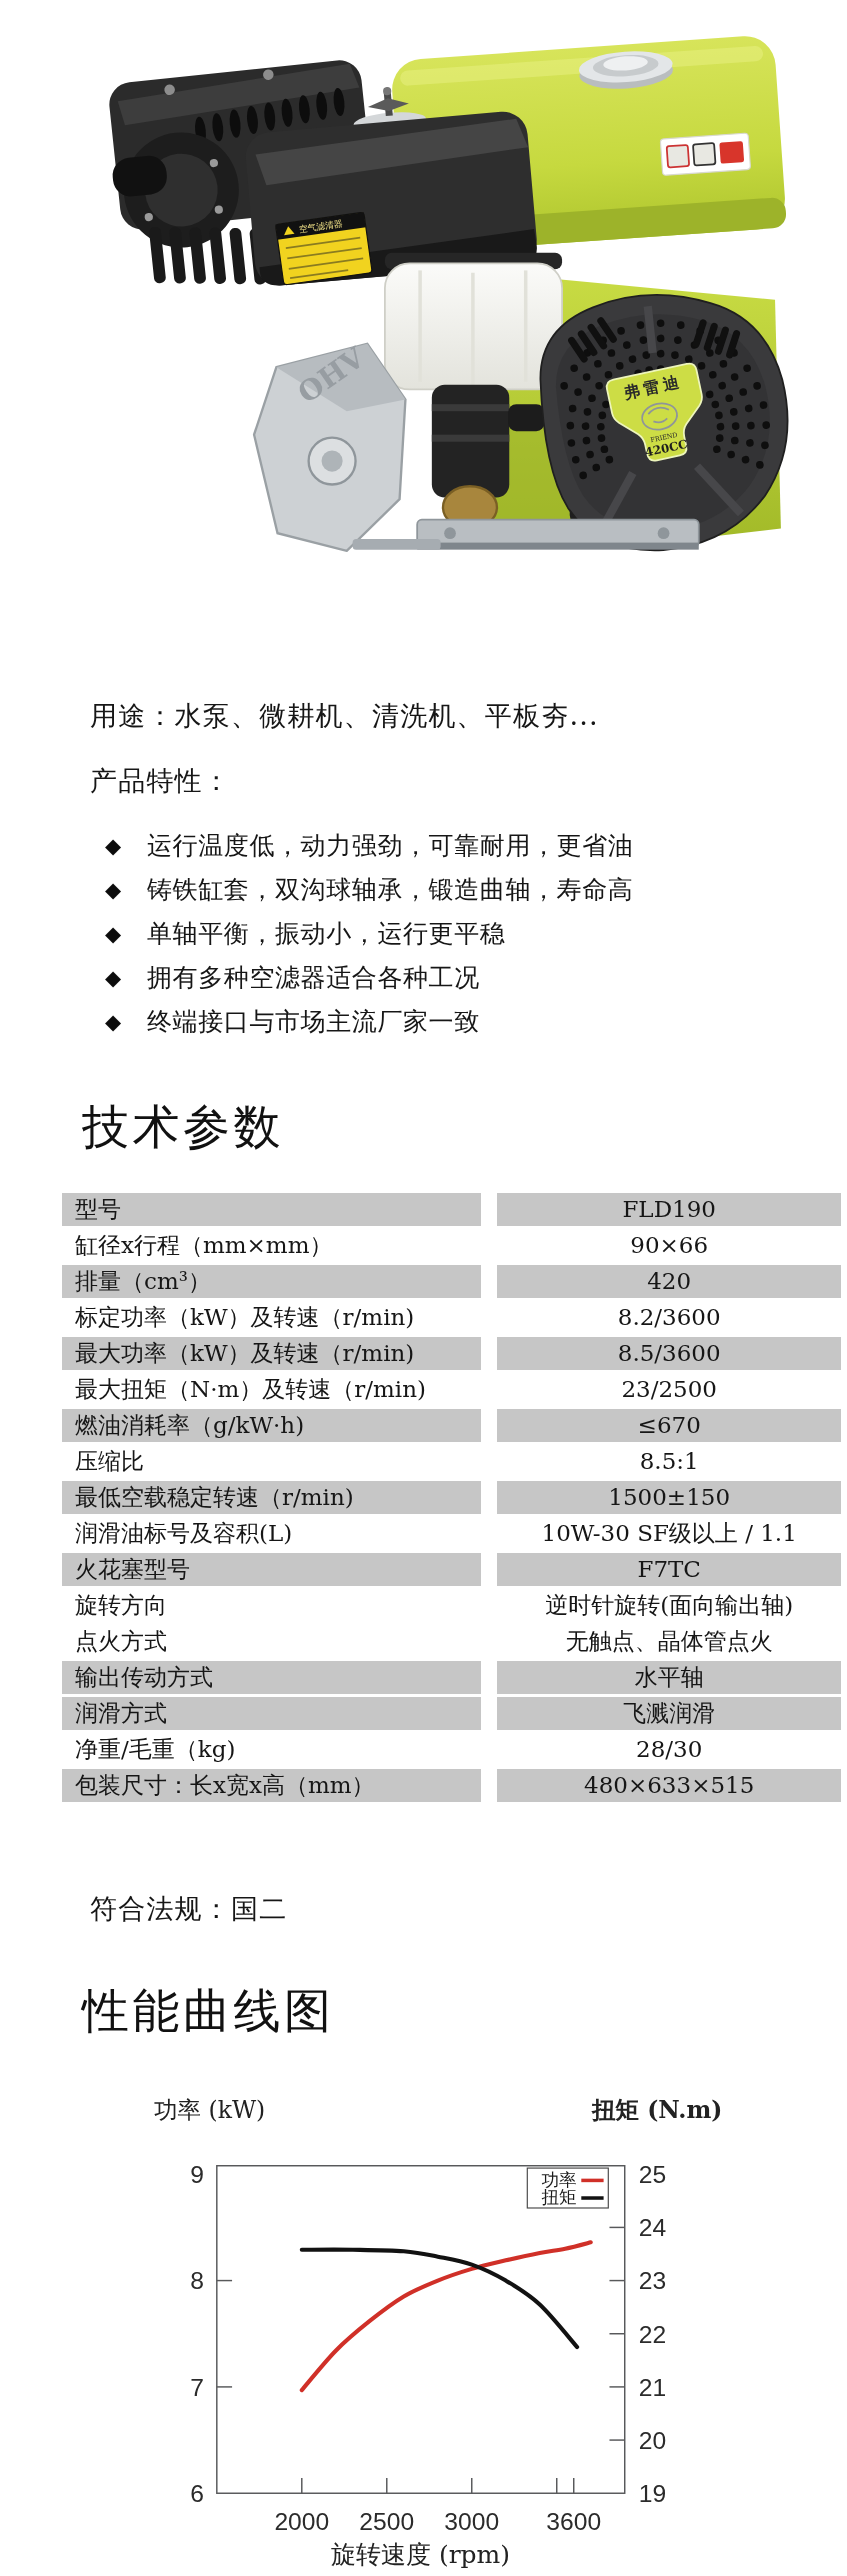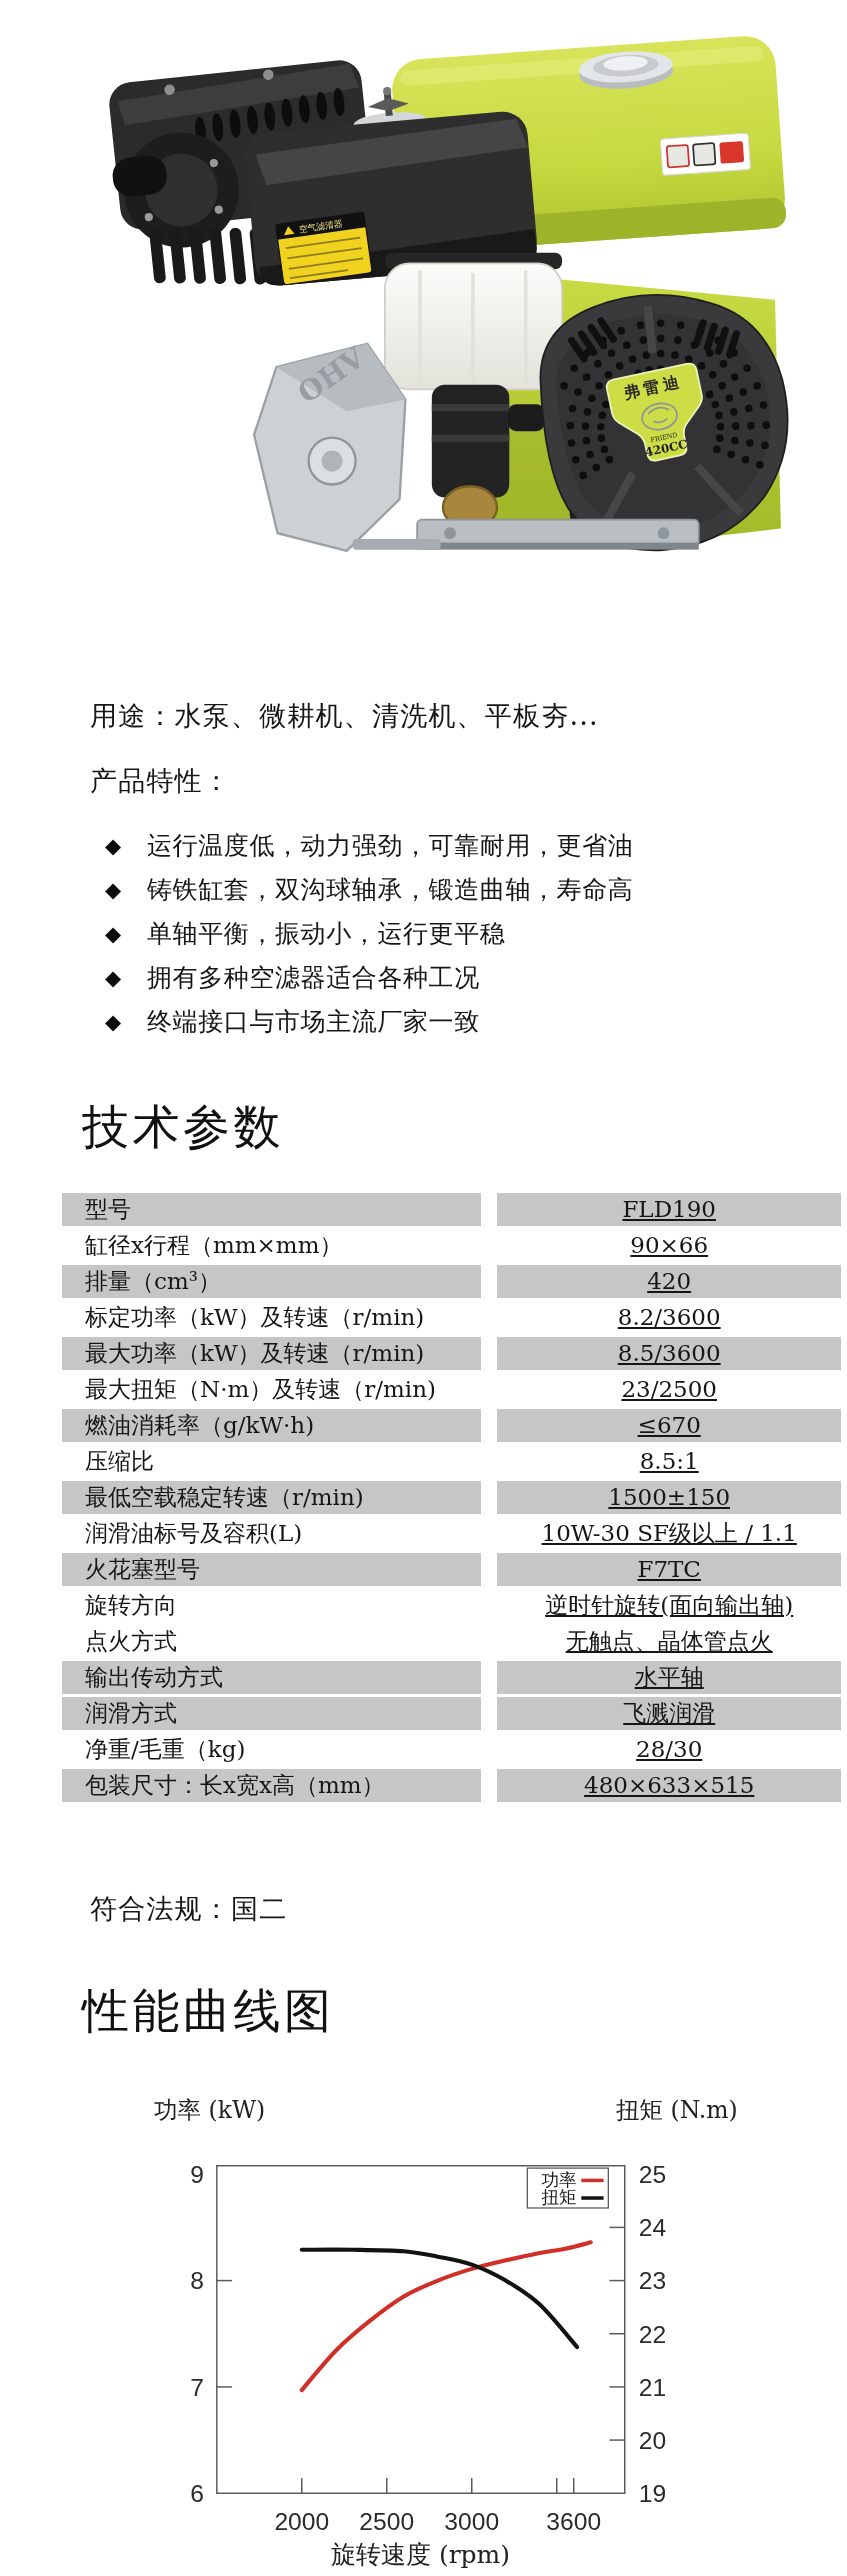--- a/index.html
+++ b/index.html
@@ -13,28 +13,28 @@
   .feat-list li{position:relative;height:44px;line-height:44px;font-size:25px;padding-left:42px;letter-spacing:0.6px;}
   .feat-list .bullet{position:absolute;left:0;top:0;font-size:21px;color:#0c0c0c;}
   .sec-title{font-size:47px;letter-spacing:3.5px;color:#111;}
   #spec-title{left:82px;top:1096px;}
   #perf-title{left:82px;top:1980px;}
   .compliance{left:90px;top:1891px;font-size:27px;letter-spacing:1.2px;}
   
   #spec-table{left:62px;top:1191px;width:779px;}
   .spec-row{display:flex;height:36px;box-sizing:border-box;padding:1.8px 0;}
   .spec-cell{height:33px;line-height:33px;font-size:23px;white-space:nowrap;overflow:hidden;}
-  .spec-cell.label{width:419px;padding-left:23px;box-sizing:border-box;}
+  .spec-cell.label{width:419px;padding-left:13px;box-sizing:border-box;}
   .spec-cell.gap{width:16.4px;}
-  .spec-cell.value{flex:1;text-align:center;text-decoration:underline;}
+  .spec-cell.value{flex:1;text-align:center;}
   .spec-row.alt .label,.spec-row.alt .value{background:#c6c6c6;}
   
   .axis-title{font-size:23.5px;color:#222;}
   #ylabel-left{left:154px;top:2094px;text-align:center;}
-  #ylabel-right{left:616px;top:2094px;}
+  #ylabel-right{left:592px;top:2094px;font-weight:bold;}
   #xlabel{left:275px;top:2538px;width:291px;text-align:center;font-size:25px;color:#222;}
   svg text{user-select:none;}
   .tick-txt{font-family:"Liberation Sans","DejaVu Sans",sans-serif;font-size:42px;fill:#2b2b2b;}
   .legend-txt{font-size:30px;fill:#1c1c1c;}
 </style>
 </head>
 <body>
 
 <svg class="abs" id="engine-photo" style="left:100px;top:23.5px;" width="693" height="528" viewBox="0 0 1180 900">
   <defs>

